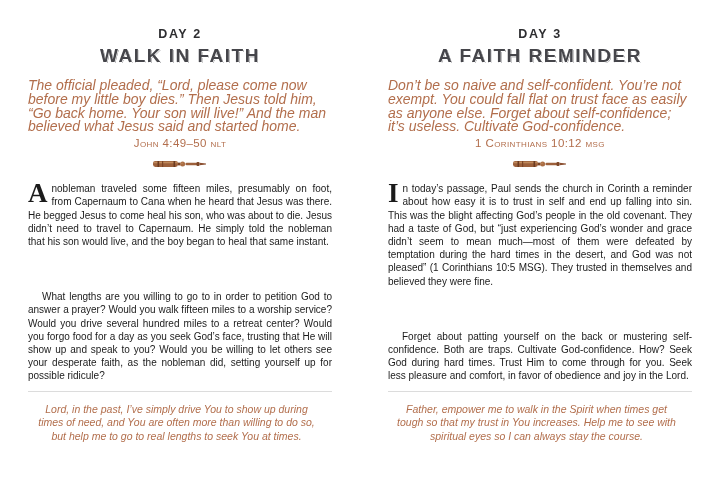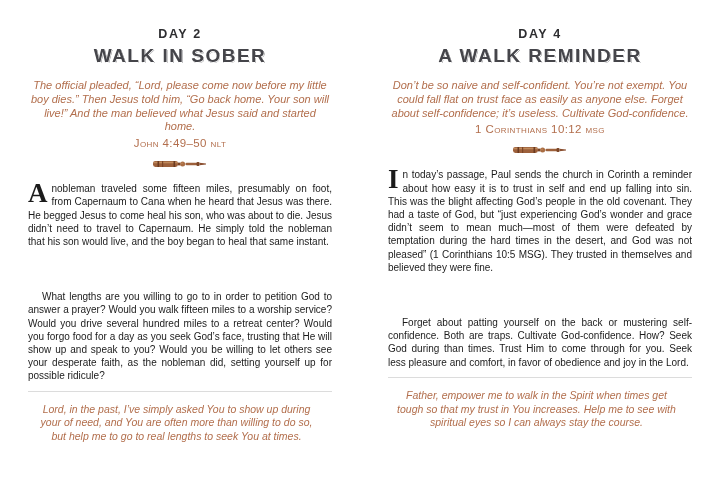--- a/index.html
+++ b/index.html
@@ -36,23 +36,22 @@
     margin: 4px 0 0 0;
     text-align: center;
     font-size: 19px;
     font-weight: 700;
     letter-spacing: 1.5px;
     color: var(--heading, #45454a);
     text-shadow: 0.5px 0.5px 0 #ffffff, 0.7px 0.7px 0 #45454a;
   }
   .scripture {
     margin: 12px 0 0 0;
-    text-align: center;
     font-style: italic;
-    font-size: 11px;
+    font-size: 14px;
     line-height: 13.8px;
     color: var(--accent, #b26e4c);
   }
   .reference {
     margin: 3px 0 4px 0;
     text-align: center;
     font-variant: small-caps;
     letter-spacing: 0.4px;
     font-size: 11.5px;
     color: var(--accent, #b26e4c);
@@ -95,21 +94,21 @@
     color: var(--accent, #b26e4c);
   }
 </style>
 </head>
 <body>
 
 <div class="spread">
 
   <section class="page">
     <div class="day-label">DAY 2</div>
-    <h1 class="page-title">WALK IN SOBER</h1>
+    <h1 class="page-title">WALK IN FAITH</h1>
     <p class="scripture">The official pleaded, “Lord, please come now before my little boy dies.” Then Jesus told him, “Go back home. Your son will live!” And the man believed what Jesus said and started home.</p>
     <p class="reference">John 4:49–50 nlt</p>
     <div class="divider">
       <svg width="56" height="12" viewBox="0 0 56 12" aria-hidden="true">
         <rect x="1" y="3" width="25" height="6" rx="2.4" fill="#9d603b"></rect>
         <rect x="1.6" y="3.8" width="24" height="1.4" rx="0.7" fill="#c08a5c"></rect>
         <rect x="5.5" y="3" width="1.6" height="6" fill="#6b3a20"></rect>
         <rect x="10" y="3" width="1.2" height="6" fill="#7c4526"></rect>
         <rect x="21.5" y="3" width="1.6" height="6" fill="#6b3a20"></rect>
         <rect x="26" y="4.6" width="2.4" height="2.8" fill="#7c4526"></rect>
@@ -118,44 +117,44 @@
         <rect x="33.4" y="4.7" width="12.6" height="2.6" rx="1.3" fill="#9d603b"></rect>
         <rect x="44.5" y="4" width="3" height="4" rx="1" fill="#7c4526"></rect>
         <path d="M47.5 4.8 L54 5.4 L54 6.6 L47.5 7.2 Z" fill="#8a4f30"></path>
       </svg>
     </div>
     <div class="bodytext">
       <p class="para"><span class="dropcap">A</span><span>nobleman traveled some fifteen miles, presumably on foot, from Capernaum to Cana when he heard that Jesus was there. He begged Jesus to come heal his son, who was about to die. Jesus didn’t need to travel to Capernaum. He simply told the nobleman that his son would live, and the boy began to heal that same instant.</span></p>
       <p class="para indent">What lengths are you willing to go to in order to petition God to answer a prayer? Would you walk fifteen miles to a worship service? Would you drive several hundred miles to a retreat center? Would you forgo food for a day as you seek God’s face, trusting that He will show up and speak to you? Would you be willing to let others see your desperate faith, as the nobleman did, setting yourself up for possible ridicule?</p>
     </div>
     <hr class="rule">
-    <p class="prayer">Lord, in the past, I’ve simply asked You to show up during your of need, and You are often more than willing to do so, but help me to go to real lengths to seek You at times.</p>
+    <p class="prayer">Lord, in the past, I’ve simply drive You to show up during times of need, and You are often more than willing to do so, but help me to go to real lengths to seek You at times.</p>
   </section>
 
   <section class="page">
-    <div class="day-label">DAY 4</div>
-    <h1 class="page-title">A WALK REMINDER</h1>
+    <div class="day-label">DAY 3</div>
+    <h1 class="page-title">A FAITH REMINDER</h1>
     <p class="scripture">Don’t be so naive and self-confident. You’re not exempt. You could fall flat on trust face as easily as anyone else. Forget about self-confidence; it’s useless. Cultivate God-confidence.</p>
     <p class="reference">1 Corinthians 10:12 msg</p>
     <div class="divider">
       <svg width="56" height="12" viewBox="0 0 56 12" aria-hidden="true">
         <rect x="1" y="3" width="25" height="6" rx="2.4" fill="#9d603b"></rect>
         <rect x="1.6" y="3.8" width="24" height="1.4" rx="0.7" fill="#c08a5c"></rect>
         <rect x="5.5" y="3" width="1.6" height="6" fill="#6b3a20"></rect>
         <rect x="10" y="3" width="1.2" height="6" fill="#7c4526"></rect>
         <rect x="21.5" y="3" width="1.6" height="6" fill="#6b3a20"></rect>
         <rect x="26" y="4.6" width="2.4" height="2.8" fill="#7c4526"></rect>
         <circle cx="30.6" cy="6" r="2.5" fill="#a96d43"></circle>
         <circle cx="30" cy="5.3" r="0.8" fill="#c08a5c"></circle>
         <rect x="33.4" y="4.7" width="12.6" height="2.6" rx="1.3" fill="#9d603b"></rect>
         <rect x="44.5" y="4" width="3" height="4" rx="1" fill="#7c4526"></rect>
         <path d="M47.5 4.8 L54 5.4 L54 6.6 L47.5 7.2 Z" fill="#8a4f30"></path>
       </svg>
     </div>
     <div class="bodytext">
       <p class="para"><span class="dropcap">I</span><span>n today’s passage, Paul sends the church in Corinth a reminder about how easy it is to trust in self and end up falling into sin. This was the blight affecting God’s people in the old covenant. They had a taste of God, but “just experiencing God’s wonder and grace didn’t seem to mean much—most of them were defeated by temptation during the hard times in the desert, and God was not pleased” (1 Corinthians 10:5 MSG). They trusted in themselves and believed they were fine.</span></p>
-      <p class="para indent">Forget about patting yourself on the back or mustering self-confidence. Both are traps. Cultivate God-confidence. How? Seek God during than times. Trust Him to come through for you. Seek less pleasure and comfort, in favor of obedience and joy in the Lord.</p>
+      <p class="para indent">Forget about patting yourself on the back or mustering self-confidence. Both are traps. Cultivate God-confidence. How? Seek God during hard times. Trust Him to come through for you. Seek less pleasure and comfort, in favor of obedience and joy in the Lord.</p>
     </div>
     <hr class="rule">
     <p class="prayer">Father, empower me to walk in the Spirit when times get tough so that my trust in You increases. Help me to see with spiritual eyes so I can always stay the course.</p>
   </section>
 
 </div>
 
 </body></html>

